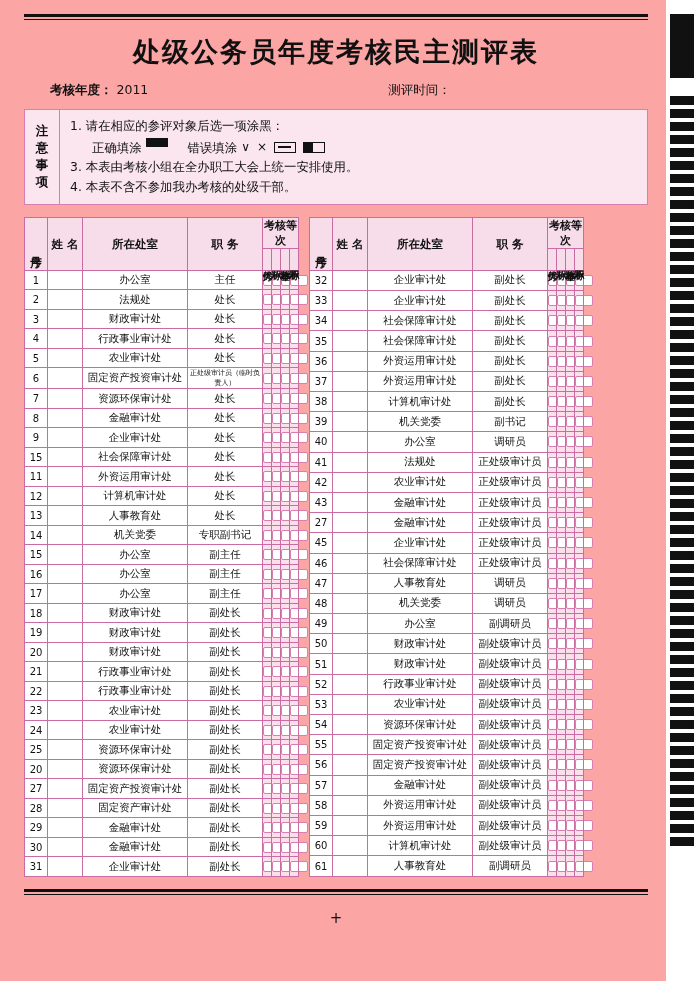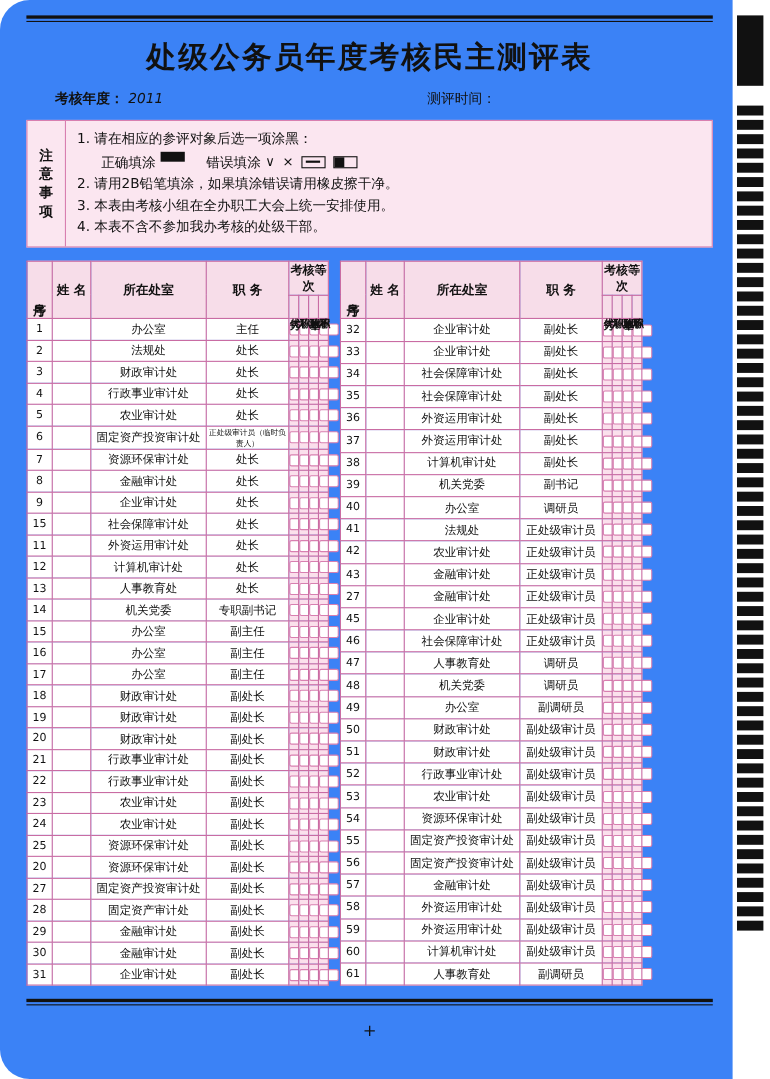--- a/index.html
+++ b/index.html
@@ -5,22 +5,21 @@
   html,body{margin:0;padding:0;}
   body{
     width:700px;height:981px;
     background:#ffffff;
     font-family:"DejaVu Sans","Liberation Sans",sans-serif;
     position:relative;
     overflow:hidden;
   }
   .page{
     position:absolute;inset:0;
-    background:#3b82f6;
-    border-radius:27px;
+    background:#fca5a5;
   }
   
   .edge-bar{
     position:absolute;top:0;right:0;width:34px;height:981px;
     background:#ffffff;
   }
   .edge-marks{
     position:absolute;top:96px;right:6px;width:24px;
     display:flex;flex-direction:column;gap:4px;
   }
@@ -47,21 +46,21 @@
     color:#111;
     padding:14px 0 10px 0;
   }
   .meta{
     display:flex;
     font-size:12.5px;
     color:#111;
     padding:2px 0 8px 0;
   }
   .meta .m1{margin-left:26px;font-weight:bold;}
-  .meta .m1 .val{font-weight:normal;margin-left:4px;font-style:italic;}
+  .meta .m1 .val{font-weight:normal;margin-left:4px;}
   .meta .m2{margin-left:240px;}
   
   .notice{
     border:1px solid #d87fb0;
     background:#fbe6f0;
     display:flex;
     margin-top:2px;
   }
   .notice-label{
     width:34px;
@@ -254,21 +253,20 @@
               <span class="wm">×</span>
               <span class="wm">
                   <span class="box dash"></span>
                 </span>
               <span class="wm">
                   <span class="box half"></span>
                 </span>
             </span>
           </span>
         </div>
-        <div>2. 请用2B铅笔填涂，如果填涂错误请用橡皮擦干净。</div>
         <div>3. 本表由考核小组在全办职工大会上统一安排使用。</div>
         <div>4. 本表不含不参加我办考核的处级干部。</div>
       </div>
     </div>
 
     <div class="tables">
 
       <table>
         <thead>
           <tr>

